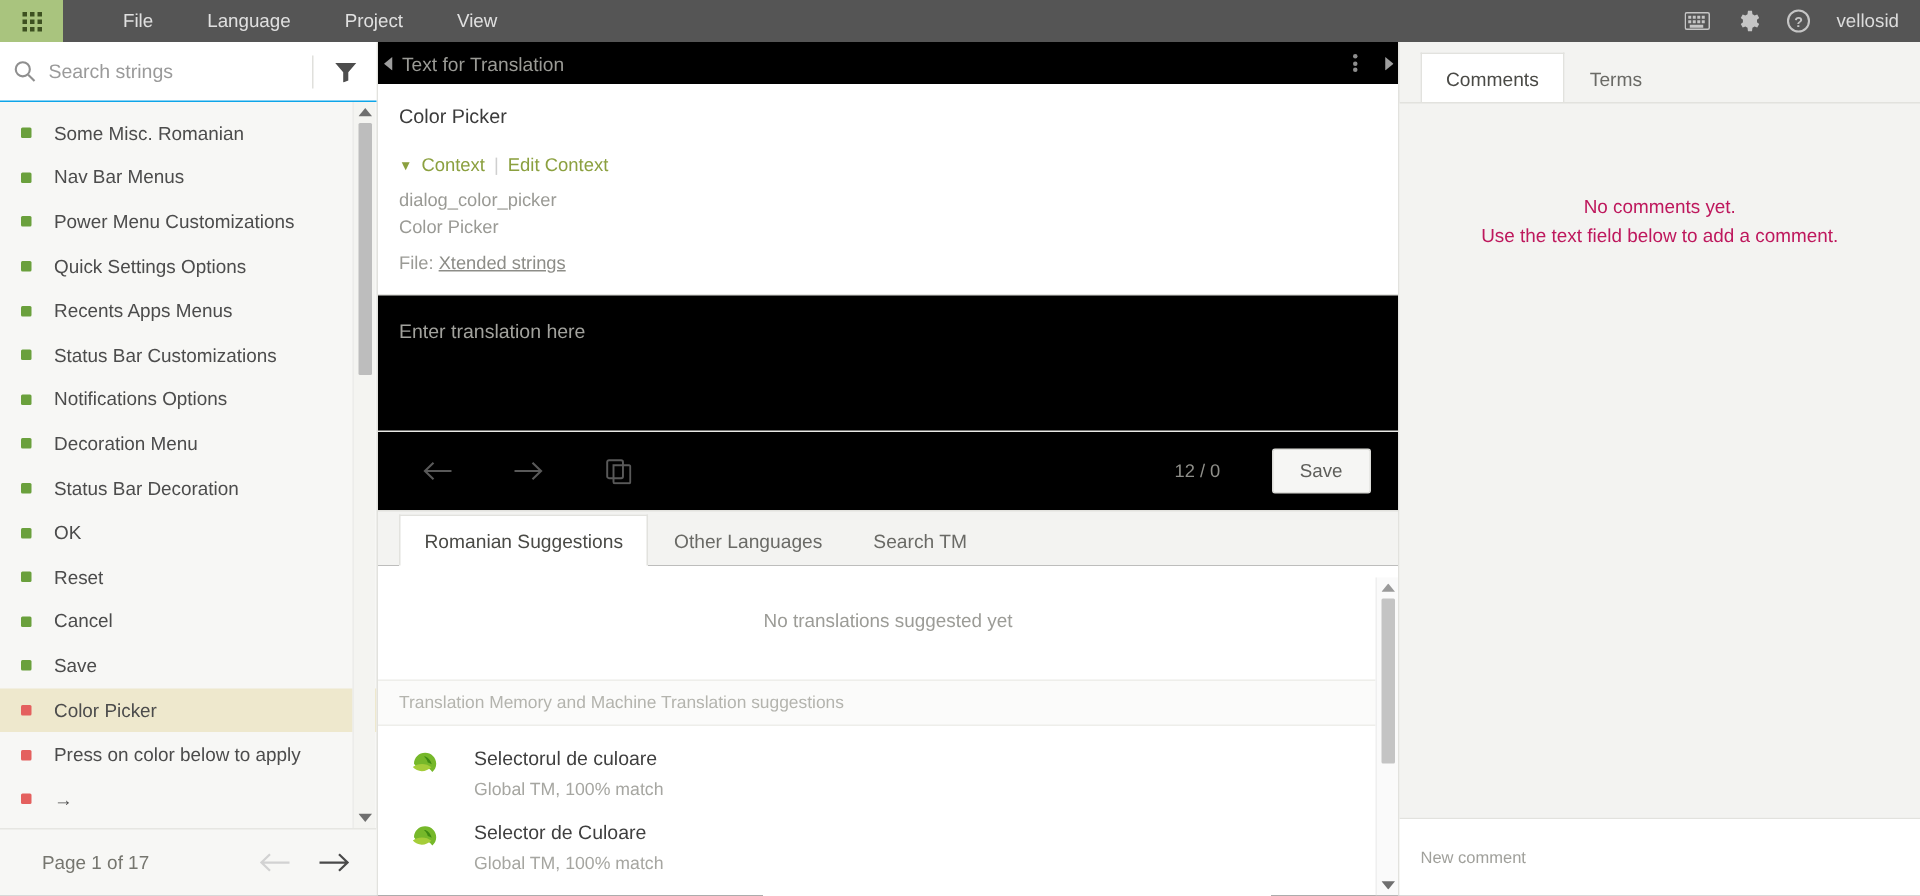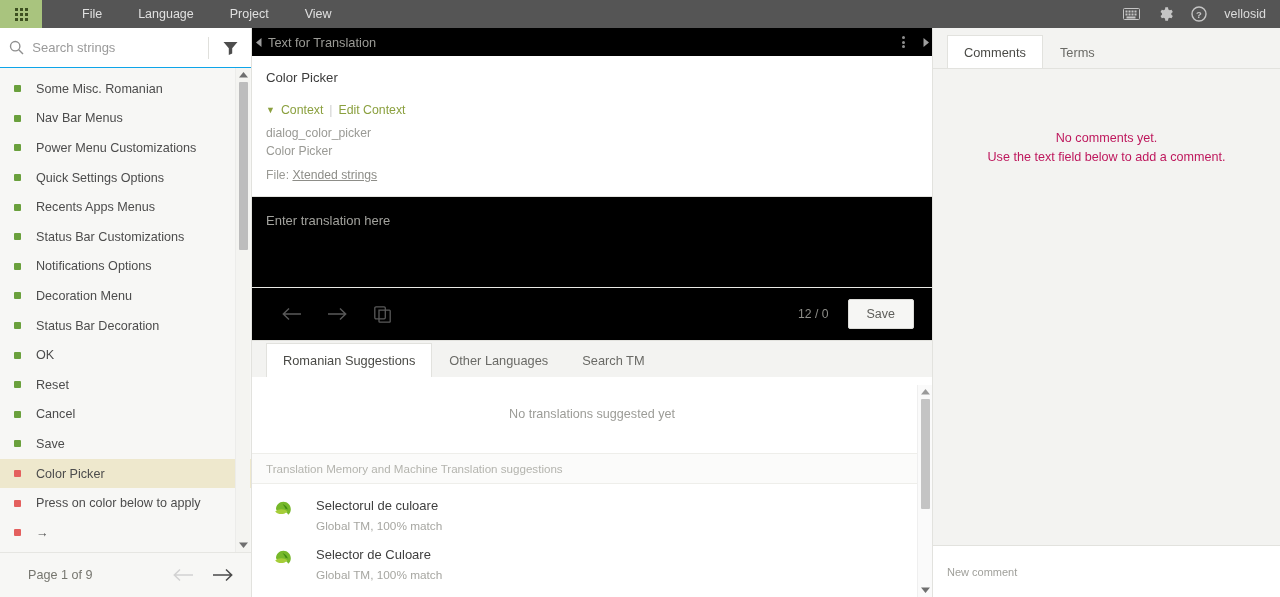--- a/index.html
+++ b/index.html
@@ -107,21 +107,21 @@
   .ctx-file { font-size: 12.2px; color: #9a9a95; padding-top: 9px; padding-bottom: 14px; }
   .ctx-file a { color: #8d8d88; text-decoration: underline; cursor: pointer; }
 
   .editor-wrap { border-top: 1px solid #e4e4e0; }
   .editor {
     height: 90px; padding: 16px 0 0 14px; font-size: 13px; color: #a2a29d;
     cursor: text; outline: none;
   }
   .editor-toolbar {
     height: 53px; border-top: 1px solid #e9e9e5; display: flex; align-items: center;
-    padding: 0 18px 0 18px; gap: 1px;
+    padding: 0 18px 0 18px; gap: 16px;
   }
   .tb-btn { width: 44px; height: 34px; display: flex; align-items: center; justify-content: center; cursor: pointer; }
   .counter { margin-left: auto; font-size: 12.2px; color: #8e8e89; padding-right: 18px; }
   .save-btn {
     font-size: 12.5px; color: #5e5e5a; background: #f6f6f4; border: 1px solid #dcdcd8;
     padding: 7px 18px; border-radius: 2px; cursor: pointer; font-family: "Liberation Sans", sans-serif;
   }
 
   
   .tabs-bar {
@@ -324,21 +324,21 @@
         </div>
         <div class="sb-thumb" style="top:14px;height:168px;"></div>
         <div class="sb-arrow sb-arrow-bottom">
           <svg width="9" height="6" viewBox="0 0 9 6">
               <path fill="#6f6f6f" d="M4.5 6 0 0.5h9z"></path>
             </svg>
         </div>
       </div>
 
       <div class="pager">
-        <div class="pager-label">Page 1 of 9</div>
+        <div class="pager-label">Page 1 of 17</div>
         <div class="pager-btns">
           <div class="pager-btn">
             <svg width="21" height="14" viewBox="0 0 21 14">
                 <path fill="none" stroke="#d2d2d2" stroke-width="1.5" d="M20 7H1.5M7 1.5 1.3 7 7 12.5"></path>
               </svg>
           </div>
           <div class="pager-btn">
             <svg width="21" height="14" viewBox="0 0 21 14">
                 <path fill="none" stroke="#4a4a4a" stroke-width="1.5" d="M1 7h18.5M14 1.5 19.7 7 14 12.5"></path>
               </svg>

